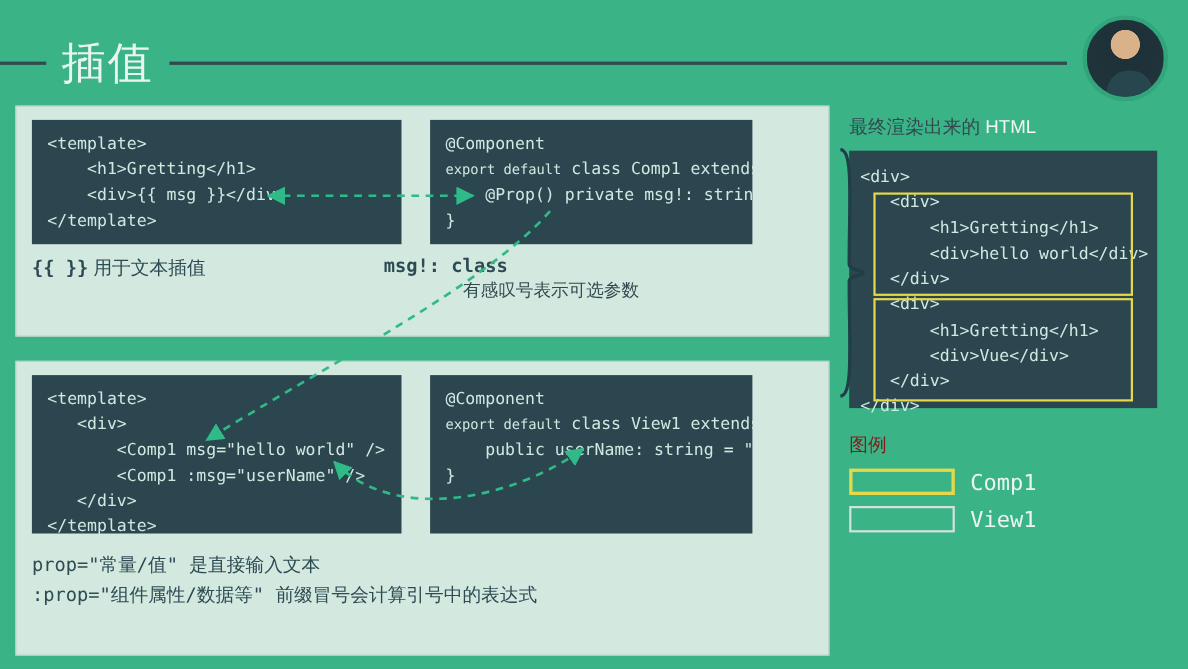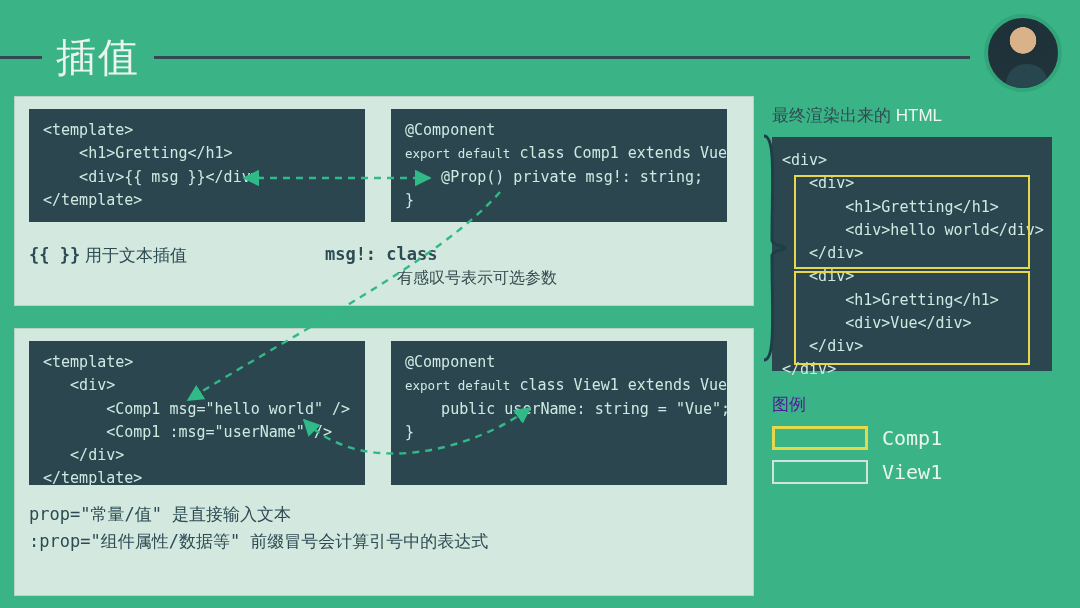--- a/index.html
+++ b/index.html
@@ -78,29 +78,29 @@
   .code-box {
     background: #2c4650;
     color: #cfe9e1;
     font-size: 15px;
     line-height: 1.55;
     padding: 10px 14px;
     white-space: pre;
     position: relative;
   }
   .code-box.left  { width: 336px; }
-  .code-box.right { width: 336px; }
+  .code-box.right { width: 293px; }
   .small { font-size: 12.5px; }
 
   .below-note {
     color: #2d4b53;
     font-size: 17px;
     display: flex;
-    gap: 20px;
-    margin-top: 22px;
+    gap: 44px;
+    margin-top: 10px;
   }
   .below-note .mono { font-weight: 600; }
   .sub { font-size: 16px; color: #314a4e; line-height: 1.35; margin-top:2px; }
 
   
   .right-head {
     color: #314a52;
     font-size: 17px;
     margin-top: 8px;
     margin-bottom: 10px;
@@ -118,21 +118,21 @@
     position: relative;
   }
   .hi-box {
     position: absolute;
     border: 2px solid #e5d94b;
   }
   .hi1 { left: 22px; top: 38px;  width: 236px; height: 94px; }
   .hi2 { left: 22px; top: 134px; width: 236px; height: 94px; }
 
   .legend-title {
-    color: #4c1d95;
+    color: #7f1d1d;
     font-size: 17px;
     margin-top: 22px;
     margin-bottom: 10px;
   }
   .legend-row {
     display: flex;
     align-items: center;
     gap: 14px;
     margin-bottom: 10px;
     font-size: 20px;

